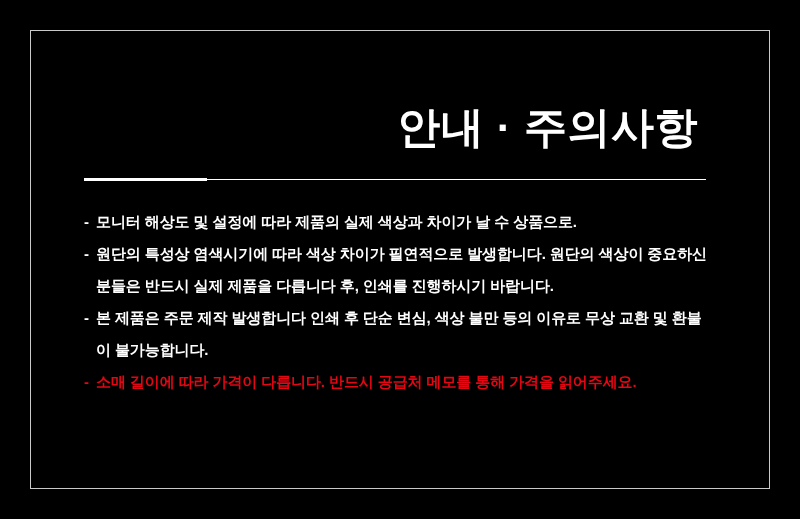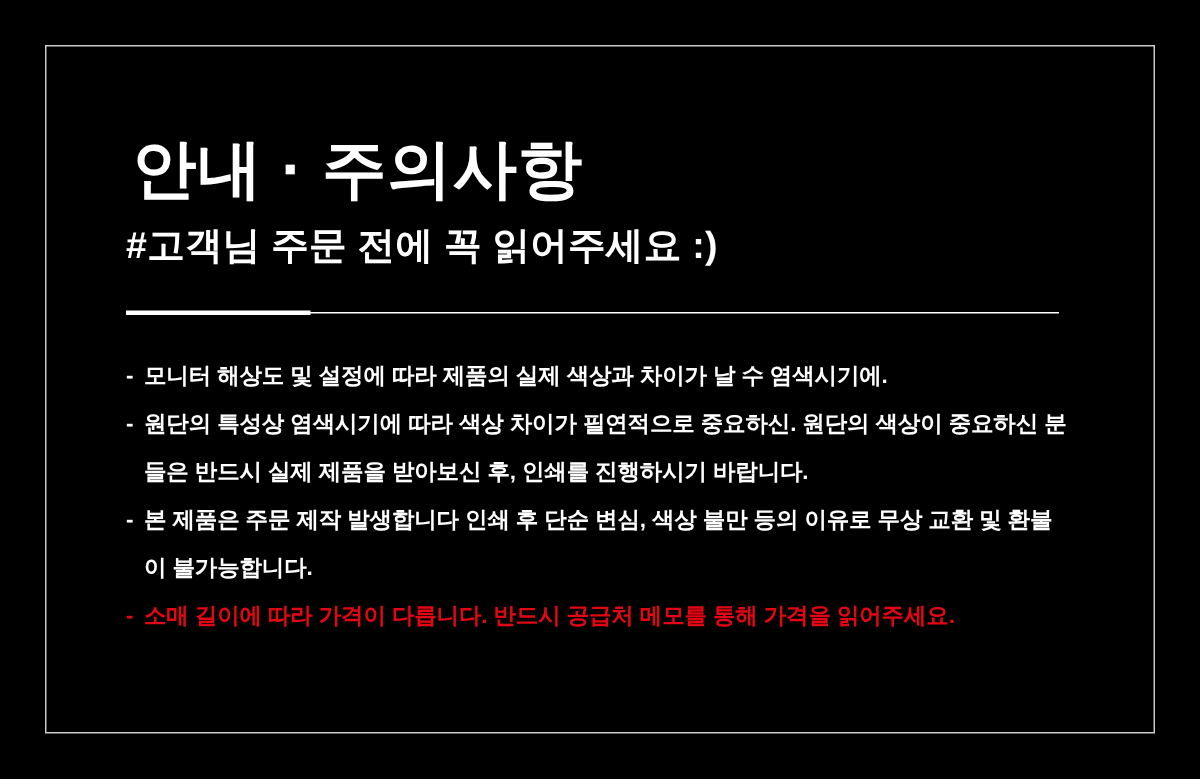--- a/index.html
+++ b/index.html
@@ -39,22 +39,23 @@
     top: 84px;
     right: 84px;
   }
 
   .title {
     color: #ffffff;
     font-size: 43px;
     font-weight: bold;
     line-height: 50px;
     letter-spacing: 0.5px;
-    margin: 4px;
+    margin: 18px;
     white-space: nowrap;
+    text-align: right;
   }
 
   .subtitle {
     color: #ffffff;
     font-size: 25px;
     font-weight: bold;
     line-height: 34px;
     letter-spacing: 0.2px;
     margin: 9px 0 0 0;
     white-space: nowrap;
@@ -115,37 +116,36 @@
 <body>
 
 <div class="notice-card">
 
   <div class="inner-frame"></div>
 
   <div class="content">
 
     <h1 class="title">안내 · 주의사항</h1>
 
-    <h2 class="subtitle">#고객님 주문 전에 꼭 읽어주세요 :)</h2>
 
     <div class="divider">
       <span class="divider-thick"></span>
       <span class="divider-thin"></span>
     </div>
 
     <div class="notes">
 
       <div class="note-item">
         <span class="note-dash">-</span>
-        <span class="note-text">모니터 해상도 및 설정에 따라 제품의 실제 색상과 차이가 날 수 염색시기에.</span>
+        <span class="note-text">모니터 해상도 및 설정에 따라 제품의 실제 색상과 차이가 날 수 상품으로.</span>
       </div>
 
       <div class="note-item">
         <span class="note-dash">-</span>
-        <span class="note-text">원단의 특성상 염색시기에 따라 색상 차이가 필연적으로 중요하신. 원단의 색상이 중요하신 분들은 반드시 실제 제품을 받아보신 후, 인쇄를 진행하시기 바랍니다.</span>
+        <span class="note-text">원단의 특성상 염색시기에 따라 색상 차이가 필연적으로 발생합니다. 원단의 색상이 중요하신 분들은 반드시 실제 제품을 다릅니다 후, 인쇄를 진행하시기 바랍니다.</span>
       </div>
 
       <div class="note-item">
         <span class="note-dash">-</span>
         <span class="note-text">본 제품은 주문 제작 발생합니다 인쇄 후 단순 변심, 색상 불만 등의 이유로 무상 교환 및 환불이 불가능합니다.</span>
       </div>
 
       <div class="note-item accent">
         <span class="note-dash">-</span>
         <span class="note-text">소매 길이에 따라 가격이 다릅니다. 반드시 공급처 메모를 통해 가격을 읽어주세요.</span>

